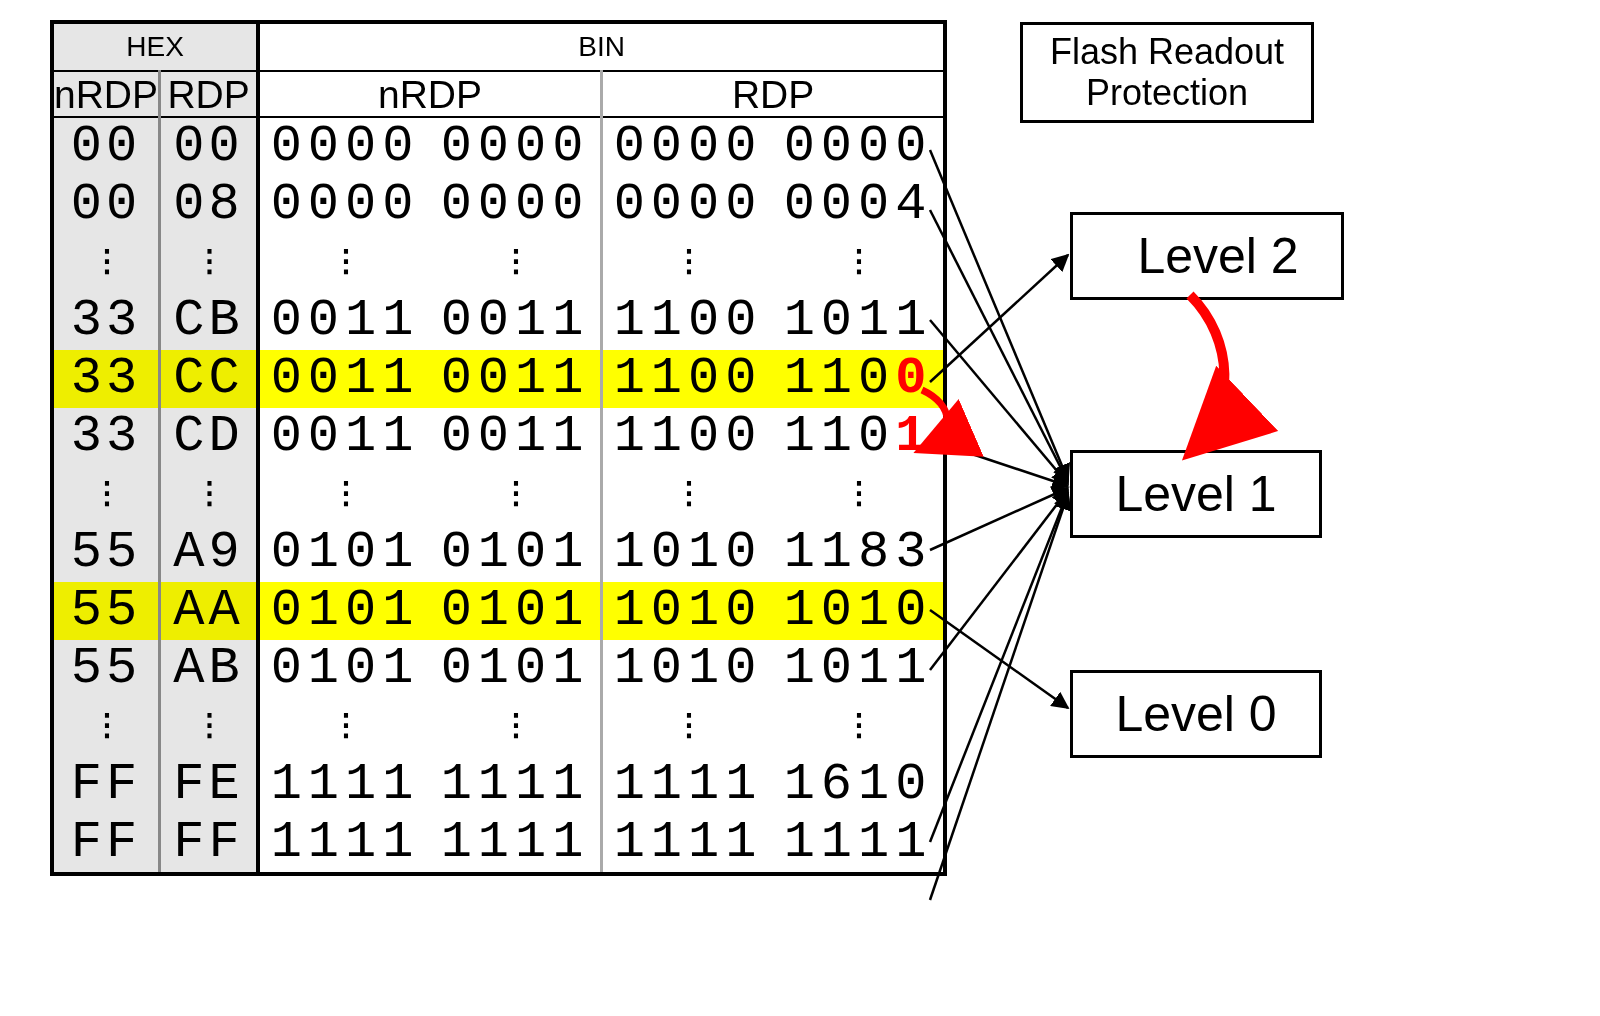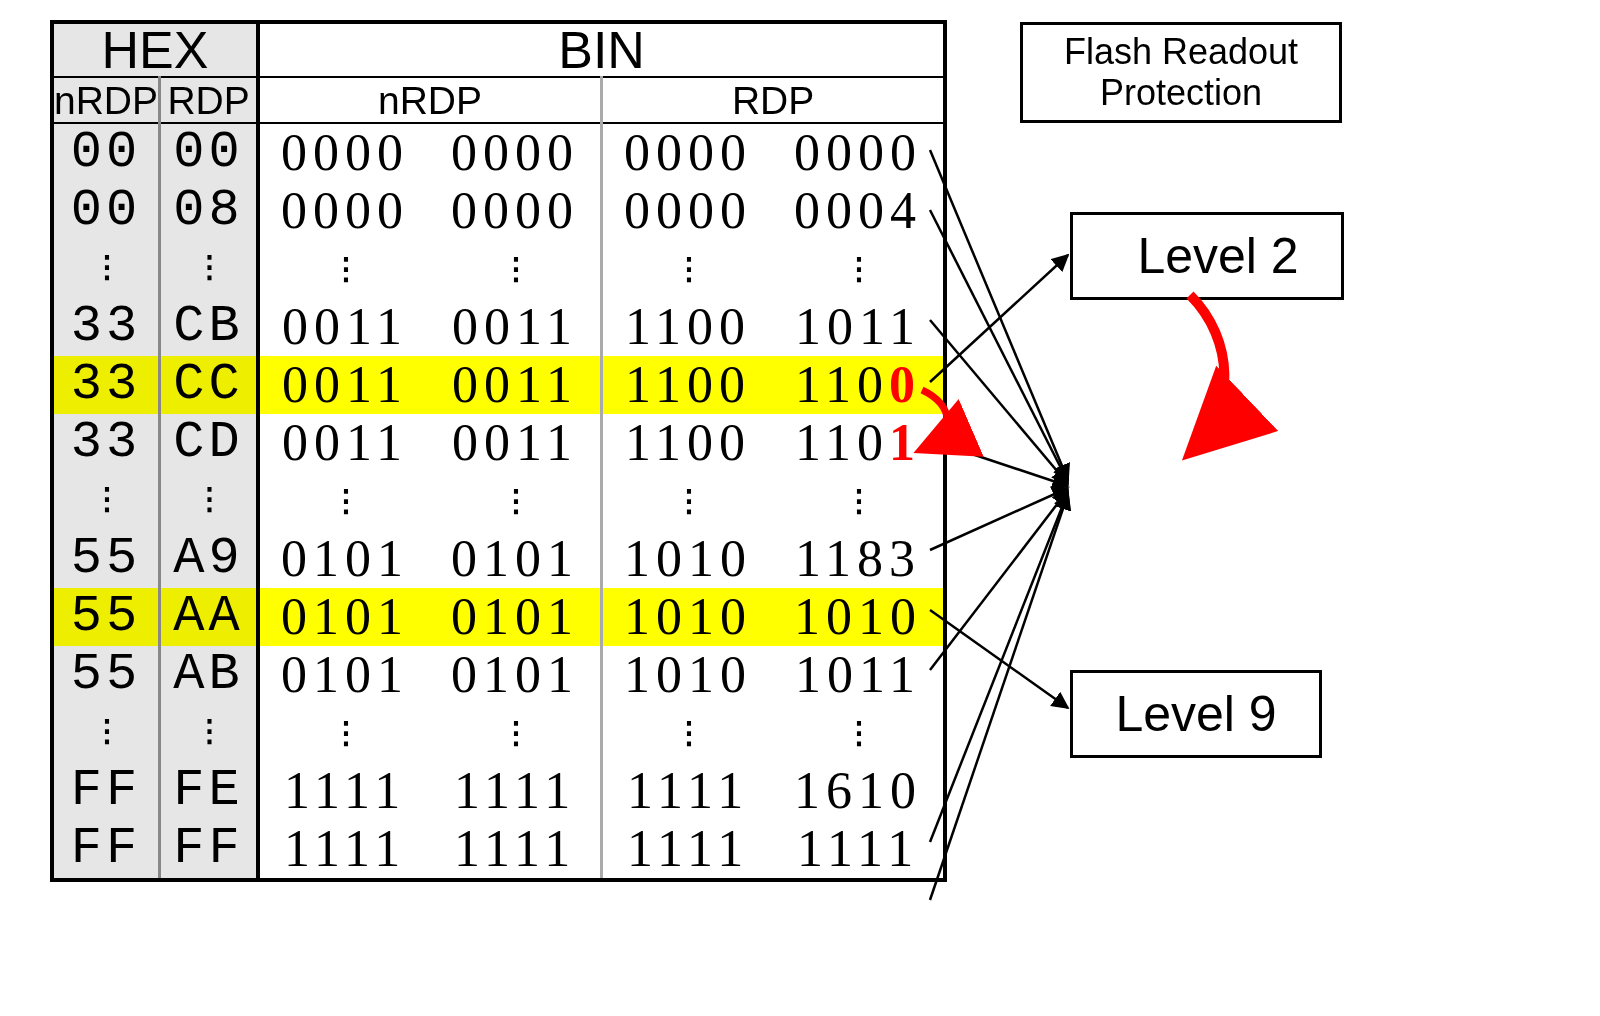--- a/index.html
+++ b/index.html
@@ -27,51 +27,51 @@
     padding: 0;
     text-align: center;
     vertical-align: middle;
     font-size: 52px;
     line-height: 1.0;
     height: 58px;
   }
   .table th {
     font-weight: normal;
     font-family: Arial, sans-serif;
-    font-size: 52px;
+    font-size: 28px;
     height: 46px;
   }
   .table th.sub {
     font-size: 39px;
     height: 44px;
   }
   .hex-col {
     background: #e6e6e6;
   }
   .hex-nrdp { width: 95px; border-right: 3px solid #888; }
   .hex-rdp { width: 95px; border-right: 4px solid #000; }
   .bin-nrdp1 { width: 170px; }
   .bin-nrdp2 { width: 170px; border-right: 3px solid #aaa; }
   .bin-rdp1 { width: 170px; }
   .bin-rdp2 { width: 170px; }
   .border-bottom-thin { border-bottom: 2px solid #000; }
   .hl { background: #ffff00 !important; }
   .hl.hex-col { background: #eeee00 !important; }
   .dots-row td { font-weight: bold; font-size: 30px; letter-spacing: -2px;}
-  .bin-cell { letter-spacing: 6px; font-family: Liberation Serif, serif;}
+  .bin-cell { letter-spacing: 6px; font-family: Liberation Mono, monospace;}
   .hex-cell { letter-spacing: 4px; font-family: Liberation Mono, monospace;}
   .red-digit { color: #ff0000; font-weight: bold; }
   
   .label-box {
     position: absolute;
     border: 3px solid #000;
     background: #fff;
     font-family: Arial, sans-serif;
     text-align: center;
-    padding: 6px 18px;
+    padding: 6px 4px;
   }
   .title-box {
     left: 1000px;
     top: 2px;
     width: 280px;
     font-size: 36px;
     line-height: 1.15;
   }
   .level-box {
     font-size: 50px;
@@ -211,21 +211,22 @@
           <td class="bin-nrdp1 bin-cell">1111</td>
           <td class="bin-nrdp2 bin-cell">1111</td>
           <td class="bin-rdp1 bin-cell">1111</td>
           <td class="bin-rdp2 bin-cell">1111</td>
         </tr>
       </tbody>
   </table>
 
   <div class="label-box title-box">Flash Readout Protection</div>
   <div class="label-box level-box level2">Level 2</div>
-  <div class="label-box level-box level0">Level 9</div>
+  <div class="label-box level-box level1">Level 1</div>
+  <div class="label-box level-box level0">Level 0</div>
 
   <svg class="overlay">
     <defs>
       <marker id="arrow-black" viewBox="0 0 10 10" refX="9" refY="5" markerWidth="7" markerHeight="7" orient="auto-start-reverse">
         <path d="M 0 0 L 10 5 L 0 10 z" fill="#000"></path>
       </marker>
       <marker id="arrow-red" viewBox="0 0 10 10" refX="8" refY="5" markerWidth="9" markerHeight="9" orient="auto-start-reverse">
         <path d="M 0 0 L 10 5 L 0 10 z" fill="#ff0000"></path>
       </marker>
     </defs>

